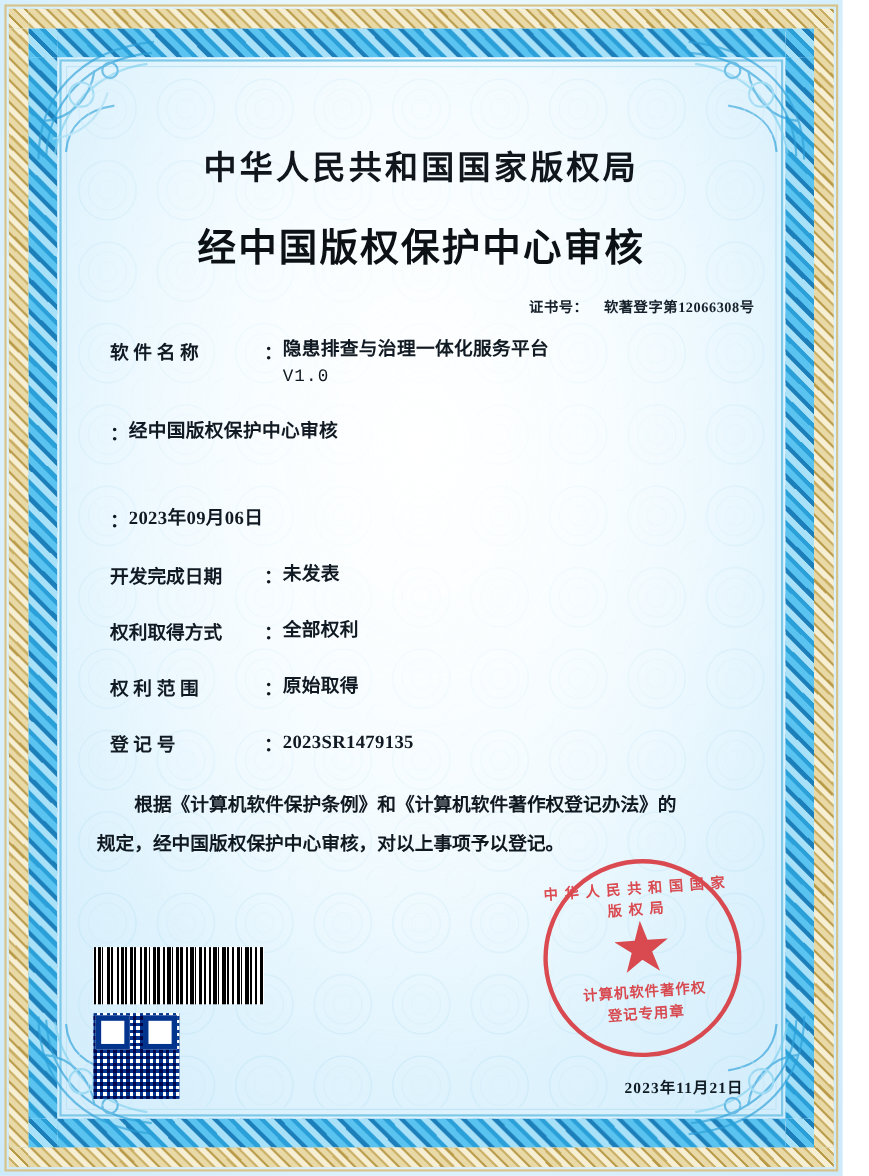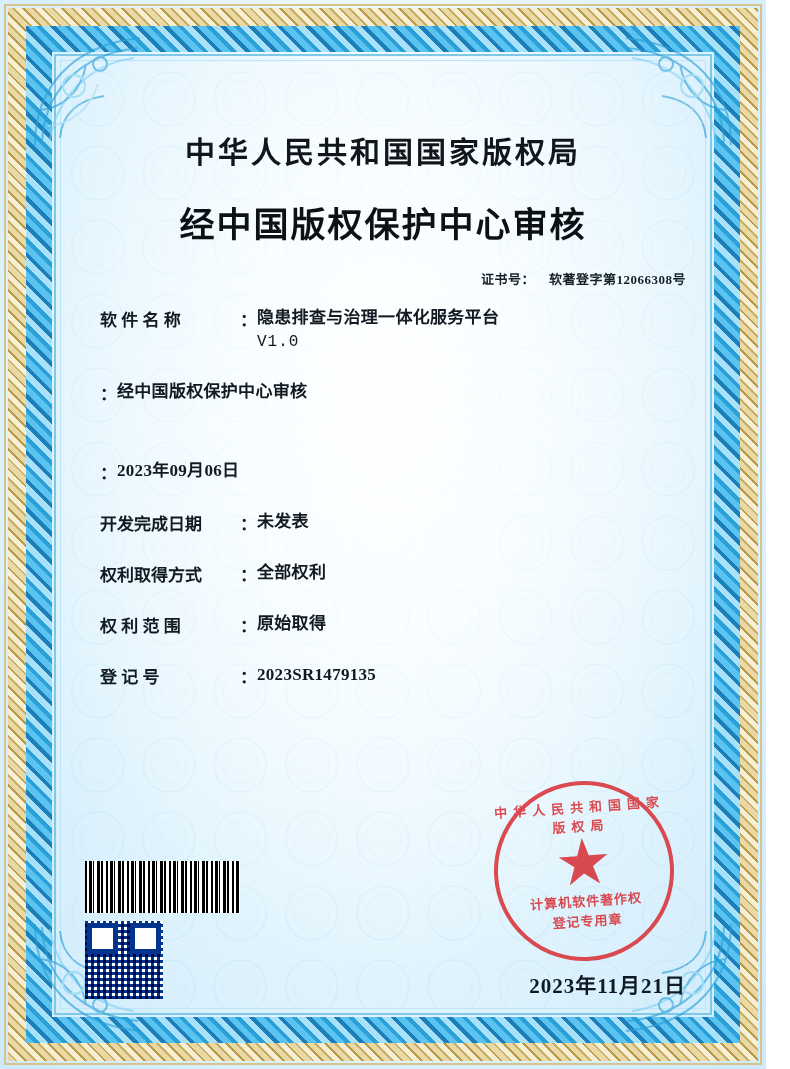--- a/index.html
+++ b/index.html
@@ -256,23 +256,23 @@
     text-align: center;
     color: #d8252b;
     font-size: 13px;
     font-weight: 700;
     line-height: 1.5;
     letter-spacing: 1px;
   }
 
   .issue-date {
     position: absolute;
-    right: 80px;
+    right: 90px;
     bottom: 70px;
-    font-size: 21px;
+    font-size: 14px;
     font-weight: 700;
     color: #0f1a22;
     letter-spacing: 1px;
   }
 </style>
 </head>
 <body>
 
 <div class="certificate">
 
@@ -408,20 +408,24 @@
       </div>
 
       <div class="field-row">
         <span class="field-label spread">登 记 号</span>
         <span class="field-colon">：</span>
         <span class="field-value">2023SR1479135</span>
       </div>
 
     </div>
 
+    <div class="statement">
+      <span class="indent"></span><span>根据《计算机软件保护条例》和《计算机软件著作权登记办法》的</span><br>
+      <span>规定，经中国版权保护中心审核，对以上事项予以登记。</span>
+    </div>
 
   </div>
 
   <div class="codes">
     <div class="barcode"></div>
     <div class="qr"></div>
   </div>
 
   <div class="seal">
     <div class="arc-top">中华人民共和国国家版权局</div>

